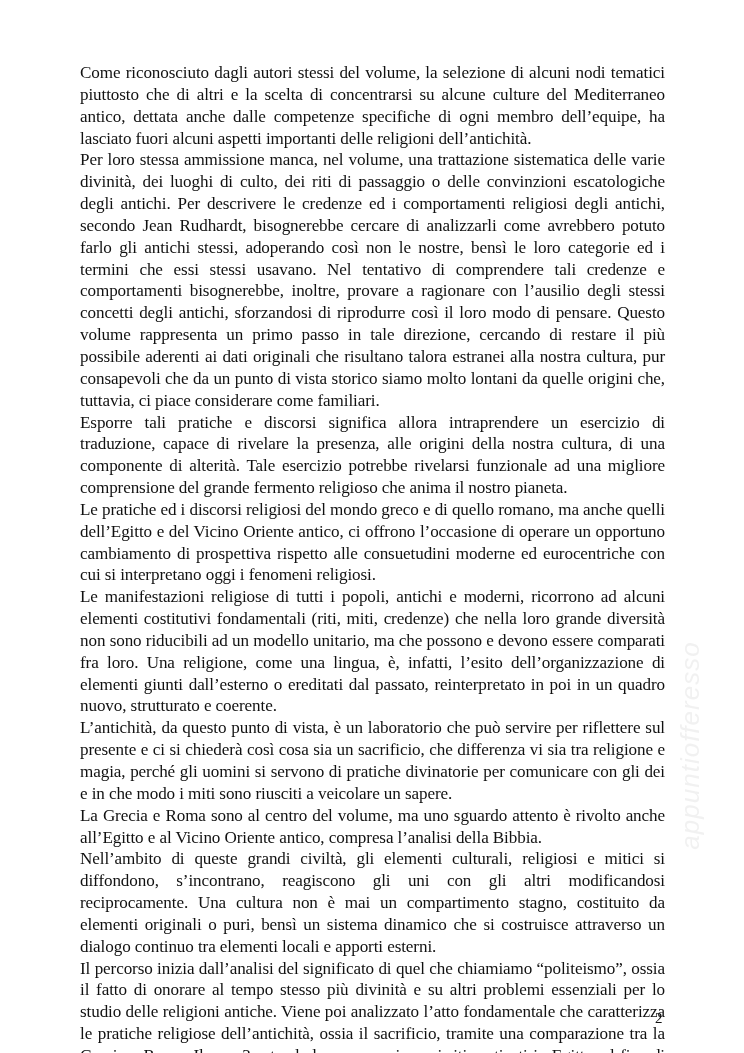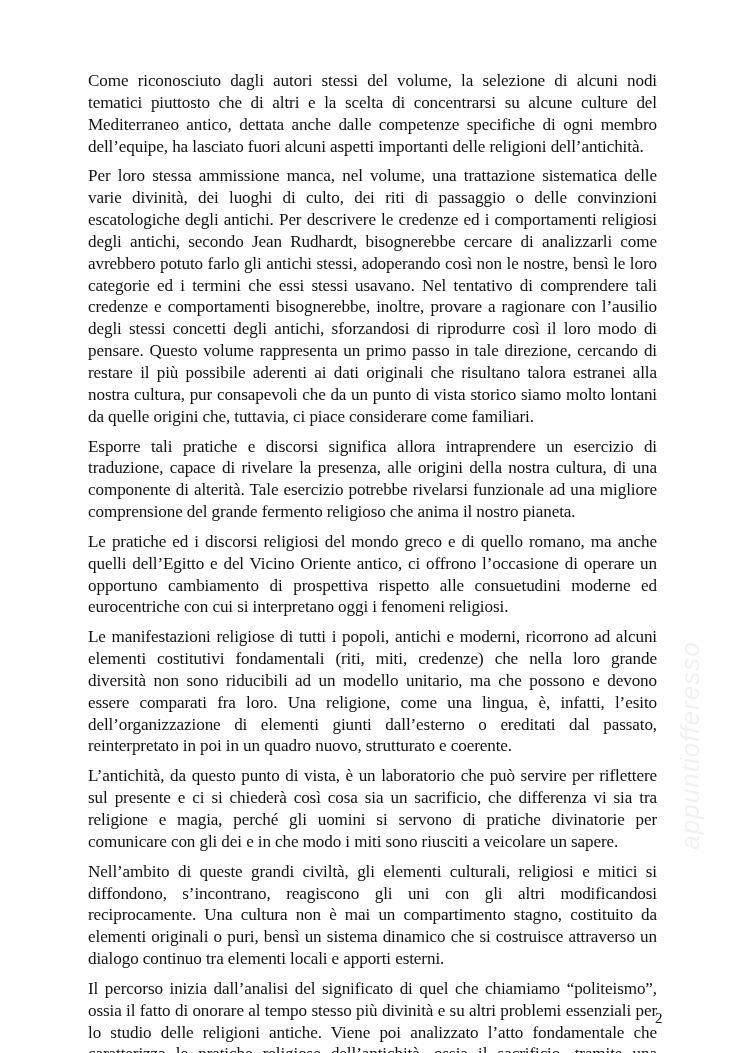--- a/index.html
+++ b/index.html
@@ -19,21 +19,21 @@
       top: 62px;
       width: 585px;
       font-family: "Liberation Serif", "DejaVu Serif", serif;
       font-size: 17.1px;
       line-height: 21.85px;
       color: #111111;
       text-align: justify;
       letter-spacing: -0.1px;
     }
     .page p {
-      margin: 8px;
+      margin: 0;
       padding: 0;
     }
     .page-number {
       position: absolute;
       left: 655px;
       top: 1010px;
       font-family: "Liberation Serif", "DejaVu Serif", serif;
       font-size: 15px;
       color: #111111;
     }
@@ -59,17 +59,18 @@
 
 <div class="watermark">appuntiofferesso</div>
 
 <div class="page">
   <p>Come riconosciuto dagli autori stessi del volume, la selezione di alcuni nodi tematici piuttosto che di altri e la scelta di concentrarsi su alcune culture del Mediterraneo antico, dettata anche dalle competenze specifiche di ogni membro dell’equipe, ha lasciato fuori alcuni aspetti importanti delle religioni dell’antichità.</p>
   <p>Per loro stessa ammissione manca, nel volume, una trattazione sistematica delle varie divinità, dei luoghi di culto, dei riti di passaggio o delle convinzioni escatologiche degli antichi. Per descrivere le credenze ed i comportamenti religiosi degli antichi, secondo Jean Rudhardt, bisognerebbe cercare di analizzarli come avrebbero potuto farlo gli antichi stessi, adoperando così non le nostre, bensì le loro categorie ed i termini che essi stessi usavano. Nel tentativo di comprendere tali credenze e comportamenti bisognerebbe, inoltre, provare a ragionare con l’ausilio degli stessi concetti degli antichi, sforzandosi di riprodurre così il loro modo di pensare. Questo volume rappresenta un primo passo in tale direzione, cercando di restare il più possibile aderenti ai dati originali che risultano talora estranei alla nostra cultura, pur consapevoli che da un punto di vista storico siamo molto lontani da quelle origini che, tuttavia, ci piace considerare come familiari.</p>
   <p>Esporre tali pratiche e discorsi significa allora intraprendere un esercizio di traduzione, capace di rivelare la presenza, alle origini della nostra cultura, di una componente di alterità. Tale esercizio potrebbe rivelarsi funzionale ad una migliore comprensione del grande fermento religioso che anima il nostro pianeta.</p>
   <p>Le pratiche ed i discorsi religiosi del mondo greco e di quello romano, ma anche quelli dell’Egitto e del Vicino Oriente antico, ci offrono l’occasione di operare un opportuno cambiamento di prospettiva rispetto alle consuetudini moderne ed eurocentriche con cui si interpretano oggi i fenomeni religiosi.</p>
   <p>Le manifestazioni religiose di tutti i popoli, antichi e moderni, ricorrono ad alcuni elementi costitutivi fondamentali (riti, miti, credenze) che nella loro grande diversità non sono riducibili ad un modello unitario, ma che possono e devono essere comparati fra loro. Una religione, come una lingua, è, infatti, l’esito dell’organizzazione di elementi giunti dall’esterno o ereditati dal passato, reinterpretato in poi in un quadro nuovo, strutturato e coerente.</p>
   <p>L’antichità, da questo punto di vista, è un laboratorio che può servire per riflettere sul presente e ci si chiederà così cosa sia un sacrificio, che differenza vi sia tra religione e magia, perché gli uomini si servono di pratiche divinatorie per comunicare con gli dei e in che modo i miti sono riusciti a veicolare un sapere.</p>
+  <p>La Grecia e Roma sono al centro del volume, ma uno sguardo attento è rivolto anche all’Egitto e al Vicino Oriente antico, compresa l’analisi della Bibbia.</p>
   <p>Nell’ambito di queste grandi civiltà, gli elementi culturali, religiosi e mitici si diffondono, s’incontrano, reagiscono gli uni con gli altri modificandosi reciprocamente. Una cultura non è mai un compartimento stagno, costituito da elementi originali o puri, bensì un sistema dinamico che si costruisce attraverso un dialogo continuo tra elementi locali e apporti esterni.</p>
   <p>Il percorso inizia dall’analisi del significato di quel che chiamiamo “politeismo”, ossia il fatto di onorare al tempo stesso più divinità e su altri problemi essenziali per lo studio delle religioni antiche. Viene poi analizzato l’atto fondamentale che caratterizza le pratiche religiose dell’antichità, ossia il sacrificio, tramite una comparazione tra la Grecia e Roma. Il cap. 3 estende la comparazione ai riti praticati in Egitto, al fine di coglierne meglio le peculiarità; nel cap. 4 sono presentate e messe</p>
 </div>
 
 <div class="page-number">2</div>
 
 </body></html>

